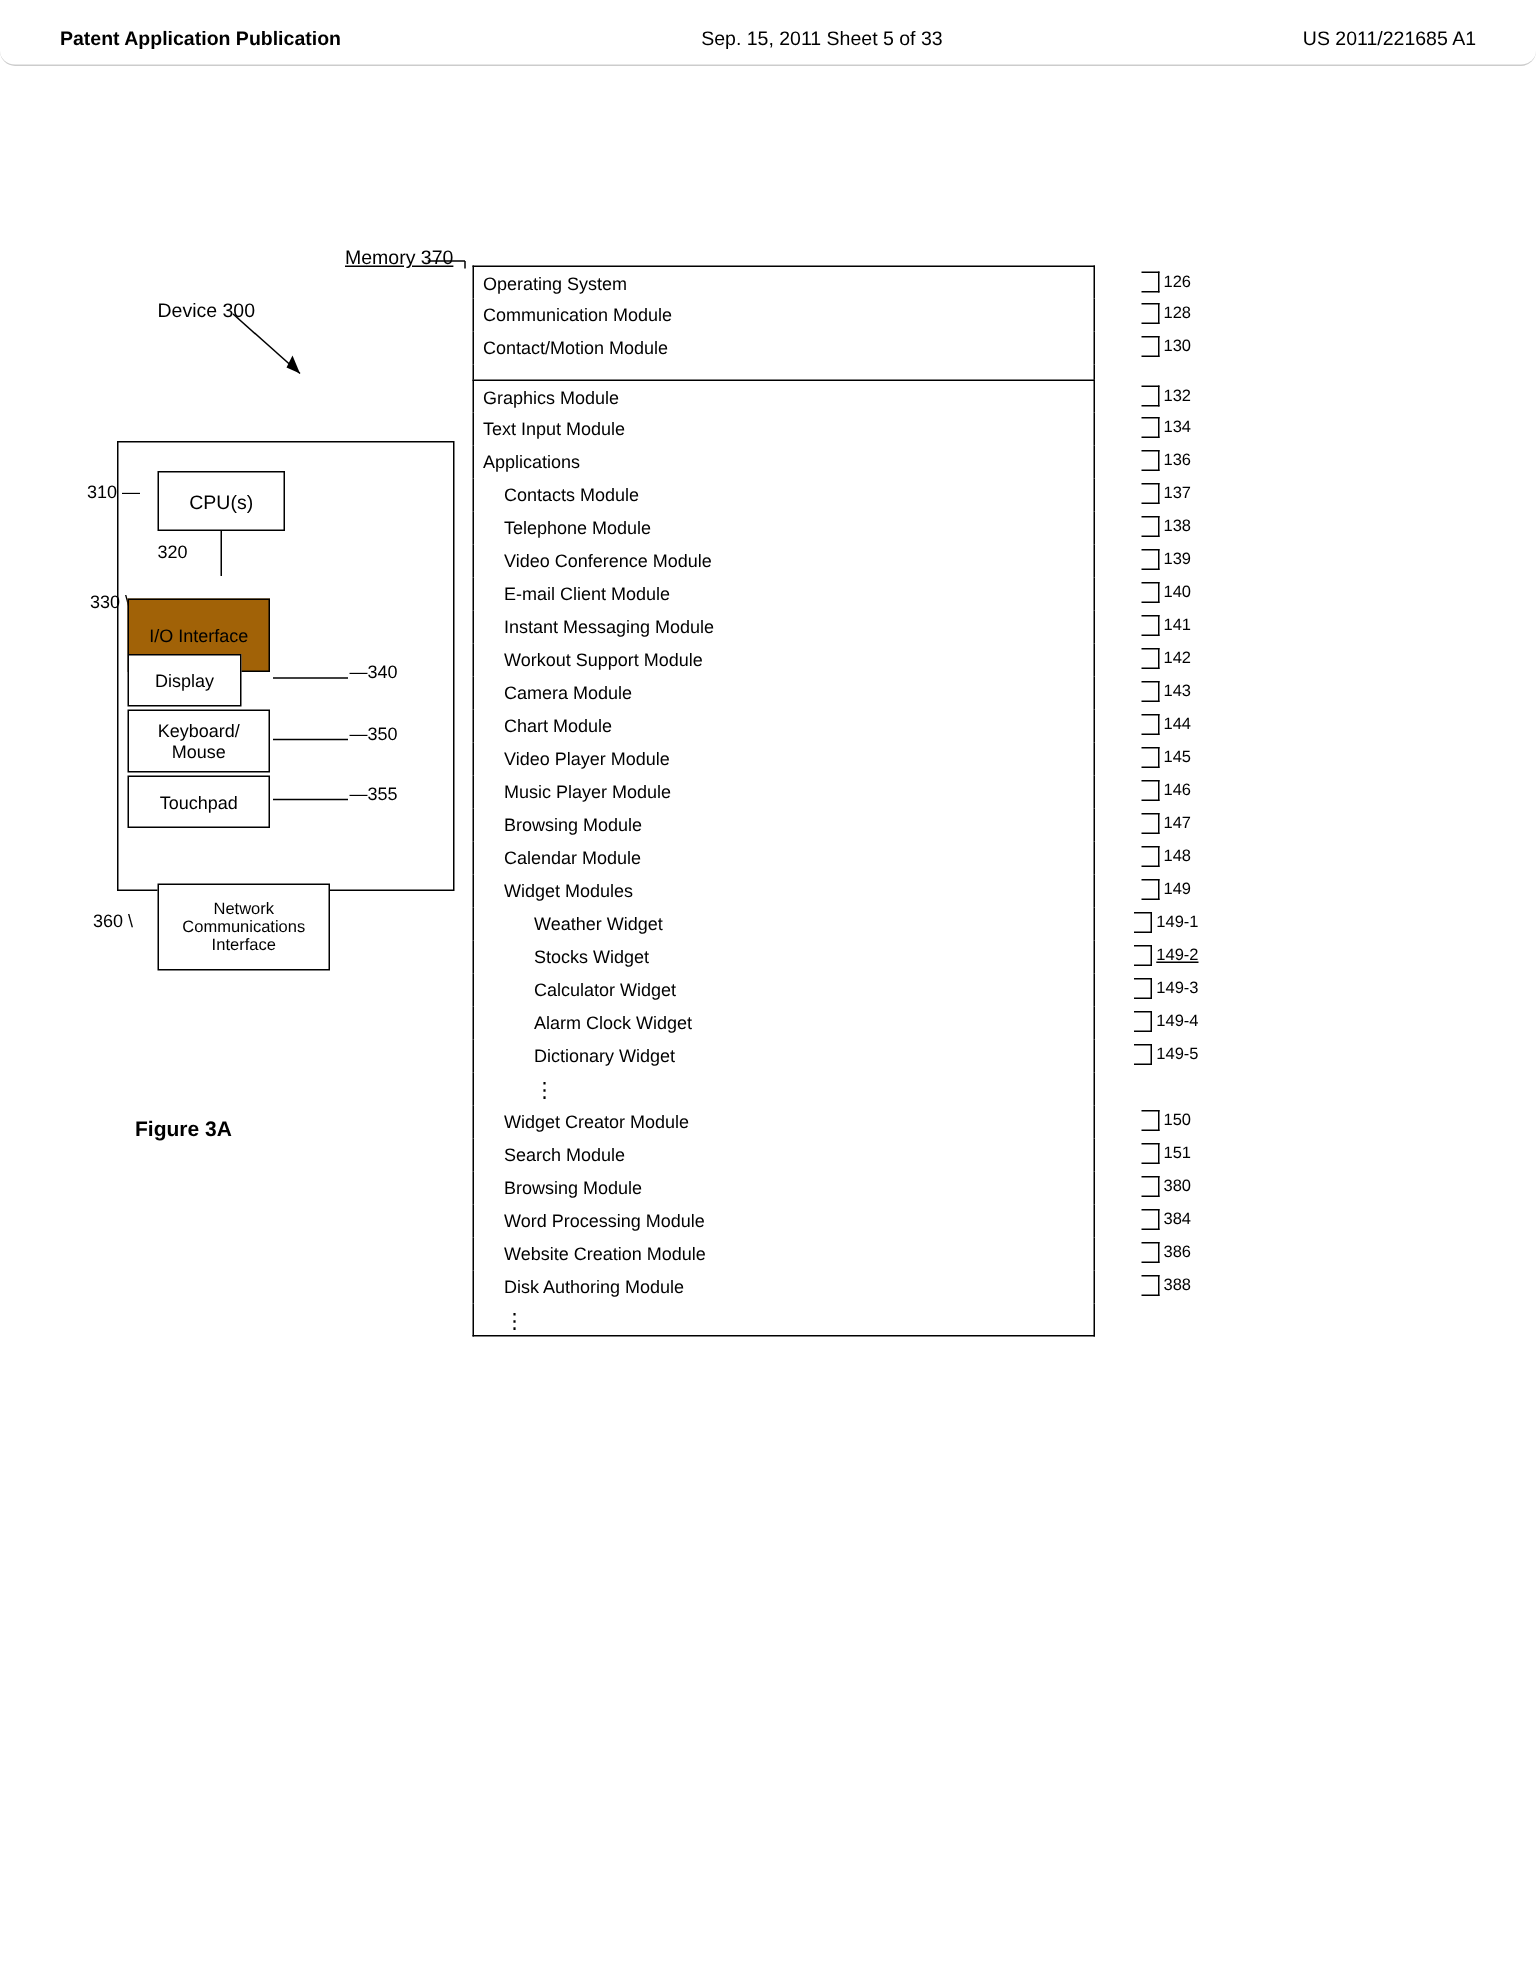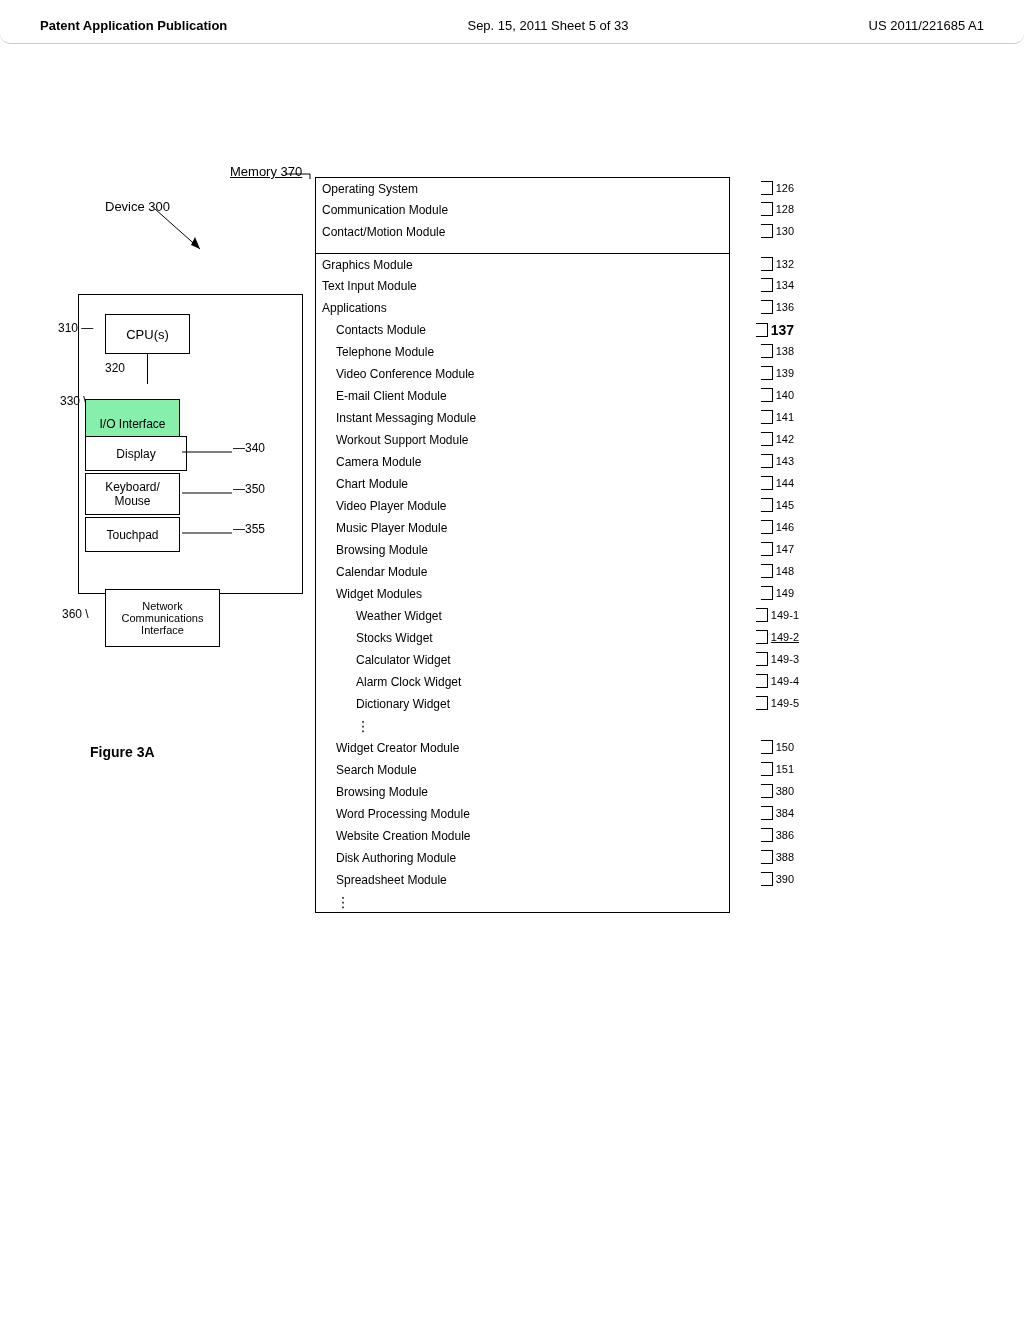--- a/index.html
+++ b/index.html
@@ -57,23 +57,23 @@
   <div style="position:absolute; left:105px; top:270px; border:1px solid #000; width:85px; height:40px; display:flex; align-items:center; justify-content:center; font-size:13px; background:#fff;">CPU(s)</div>
 
   <div style="position:absolute; left:58px; top:277px; font-size:12px;">310 —</div>
 
   <div style="position:absolute; left:105px; top:317px; font-size:12px;">320</div>
 
   <div style="position:absolute; left:147px; top:310px; width:1px; height:30px; background:#000;"></div>
 
   <div style="position:absolute; left:60px; top:350px; font-size:12px;">330 \</div>
 
-  <div style="position:absolute; left:85px; top:355px; border:1px solid #000; width:95px; height:49px; display:flex; align-items:center; justify-content:center; font-size:12px; background:#86efac;">I/O Interface</div>
-
-  <div style="position:absolute; left:85px; top:392px; border:1px solid #000; width:102px; height:35px; display:flex; align-items:center; justify-content:center; font-size:12px; background:#fff;">Display</div>
+  <div style="position:absolute; left:85px; top:355px; border:1px solid #000; width:95px; height:49px; display:flex; align-items:center; justify-content:center; font-size:12px; background:#a16207;">I/O Interface</div>
+
+  <div style="position:absolute; left:85px; top:392px; border:1px solid #000; width:76px; height:35px; display:flex; align-items:center; justify-content:center; font-size:12px; background:#fff;">Display</div>
 
   <svg style="position:absolute; left:182px; top:402px;" width="60" height="12">
     <line x1="0" y1="6" x2="50" y2="6" stroke="#000" stroke-width="1"></line>
   </svg>
   <div style="position:absolute; left:233px; top:397px; font-size:12px;">—340</div>
 
   <div style="position:absolute; left:85px; top:429px; border:1px solid #000; width:95px; height:42px; display:flex; align-items:center; justify-content:center; font-size:12px; text-align:center; background:#fff;">Keyboard/<br>Mouse</div>
 
   <svg style="position:absolute; left:182px; top:443px;" width="60" height="12">
     <line x1="0" y1="6" x2="50" y2="6" stroke="#000" stroke-width="1"></line>
@@ -127,21 +127,21 @@
       <div style="position:absolute; right:-65px; top:3px; font-size:11px; display:flex; align-items:center;"><span style="display:inline-block;width:12px;height:14px;border-top:1px solid #000;border-right:1px solid #000;border-bottom:1px solid #000;margin-right:3px;"></span>134</div>
     </div>
 
     <div style="display:flex; border:1px solid #000; border-bottom:none; border-top:none; min-height:22px; position:relative;">
       <div style="flex:1; padding:2px 6px; font-size:12px; display:flex; align-items:center;">Applications</div>
       <div style="position:absolute; right:-65px; top:3px; font-size:11px; display:flex; align-items:center;"><span style="display:inline-block;width:12px;height:14px;border-top:1px solid #000;border-right:1px solid #000;border-bottom:1px solid #000;margin-right:3px;"></span>136</div>
     </div>
 
     <div style="display:flex; border:1px solid #000; border-bottom:none; border-top:none; min-height:22px; position:relative;">
       <div style="flex:1; padding:2px 6px 2px 20px; font-size:12px; display:flex; align-items:center;">Contacts Module</div>
-      <div style="position:absolute; right:-65px; top:3px; font-size:14px; display:flex; align-items:center;font-weight:bold;"><span style="display:inline-block;width:12px;height:14px;border-top:1px solid #000;border-right:1px solid #000;border-bottom:1px solid #000;margin-right:3px;"></span>137</div>
+      <div style="position:absolute; right:-65px; top:3px; font-size:11px; display:flex; align-items:center;"><span style="display:inline-block;width:12px;height:14px;border-top:1px solid #000;border-right:1px solid #000;border-bottom:1px solid #000;margin-right:3px;"></span>137</div>
     </div>
 
     <div style="display:flex; border:1px solid #000; border-bottom:none; border-top:none; min-height:22px; position:relative;">
       <div style="flex:1; padding:2px 6px 2px 20px; font-size:12px; display:flex; align-items:center;">Telephone Module</div>
       <div style="position:absolute; right:-65px; top:3px; font-size:11px; display:flex; align-items:center;"><span style="display:inline-block;width:12px;height:14px;border-top:1px solid #000;border-right:1px solid #000;border-bottom:1px solid #000;margin-right:3px;"></span>138</div>
     </div>
 
     <div style="display:flex; border:1px solid #000; border-bottom:none; border-top:none; min-height:22px; position:relative;">
       <div style="flex:1; padding:2px 6px 2px 20px; font-size:12px; display:flex; align-items:center;">Video Conference Module</div>
       <div style="position:absolute; right:-65px; top:3px; font-size:11px; display:flex; align-items:center;"><span style="display:inline-block;width:12px;height:14px;border-top:1px solid #000;border-right:1px solid #000;border-bottom:1px solid #000;margin-right:3px;"></span>139</div>
@@ -251,24 +251,20 @@
     <div style="display:flex; border:1px solid #000; border-bottom:none; border-top:none; min-height:22px; position:relative;">
       <div style="flex:1; padding:2px 6px 2px 20px; font-size:12px; display:flex; align-items:center;">Website Creation Module</div>
       <div style="position:absolute; right:-65px; top:3px; font-size:11px; display:flex; align-items:center;"><span style="display:inline-block;width:12px;height:14px;border-top:1px solid #000;border-right:1px solid #000;border-bottom:1px solid #000;margin-right:3px;"></span>386</div>
     </div>
 
     <div style="display:flex; border:1px solid #000; border-bottom:none; border-top:none; min-height:22px; position:relative;">
       <div style="flex:1; padding:2px 6px 2px 20px; font-size:12px; display:flex; align-items:center;">Disk Authoring Module</div>
       <div style="position:absolute; right:-65px; top:3px; font-size:11px; display:flex; align-items:center;"><span style="display:inline-block;width:12px;height:14px;border-top:1px solid #000;border-right:1px solid #000;border-bottom:1px solid #000;margin-right:3px;"></span>388</div>
     </div>
 
-    <div style="display:flex; border:1px solid #000; border-bottom:none; border-top:none; min-height:22px; position:relative;">
-      <div style="flex:1; padding:2px 6px 2px 20px; font-size:12px; display:flex; align-items:center;">Spreadsheet Module</div>
-      <div style="position:absolute; right:-65px; top:3px; font-size:11px; display:flex; align-items:center;"><span style="display:inline-block;width:12px;height:14px;border-top:1px solid #000;border-right:1px solid #000;border-bottom:1px solid #000;margin-right:3px;"></span>390</div>
-    </div>
 
     <div style="border:1px solid #000; border-top:none; padding: 2px 6px 2px 20px; min-height:22px; display:flex; align-items:center;">
       <span style="font-size:14px; letter-spacing:2px;">⋮</span>
     </div>
 
   </div>
 
 </div>
 
 </body></html>

